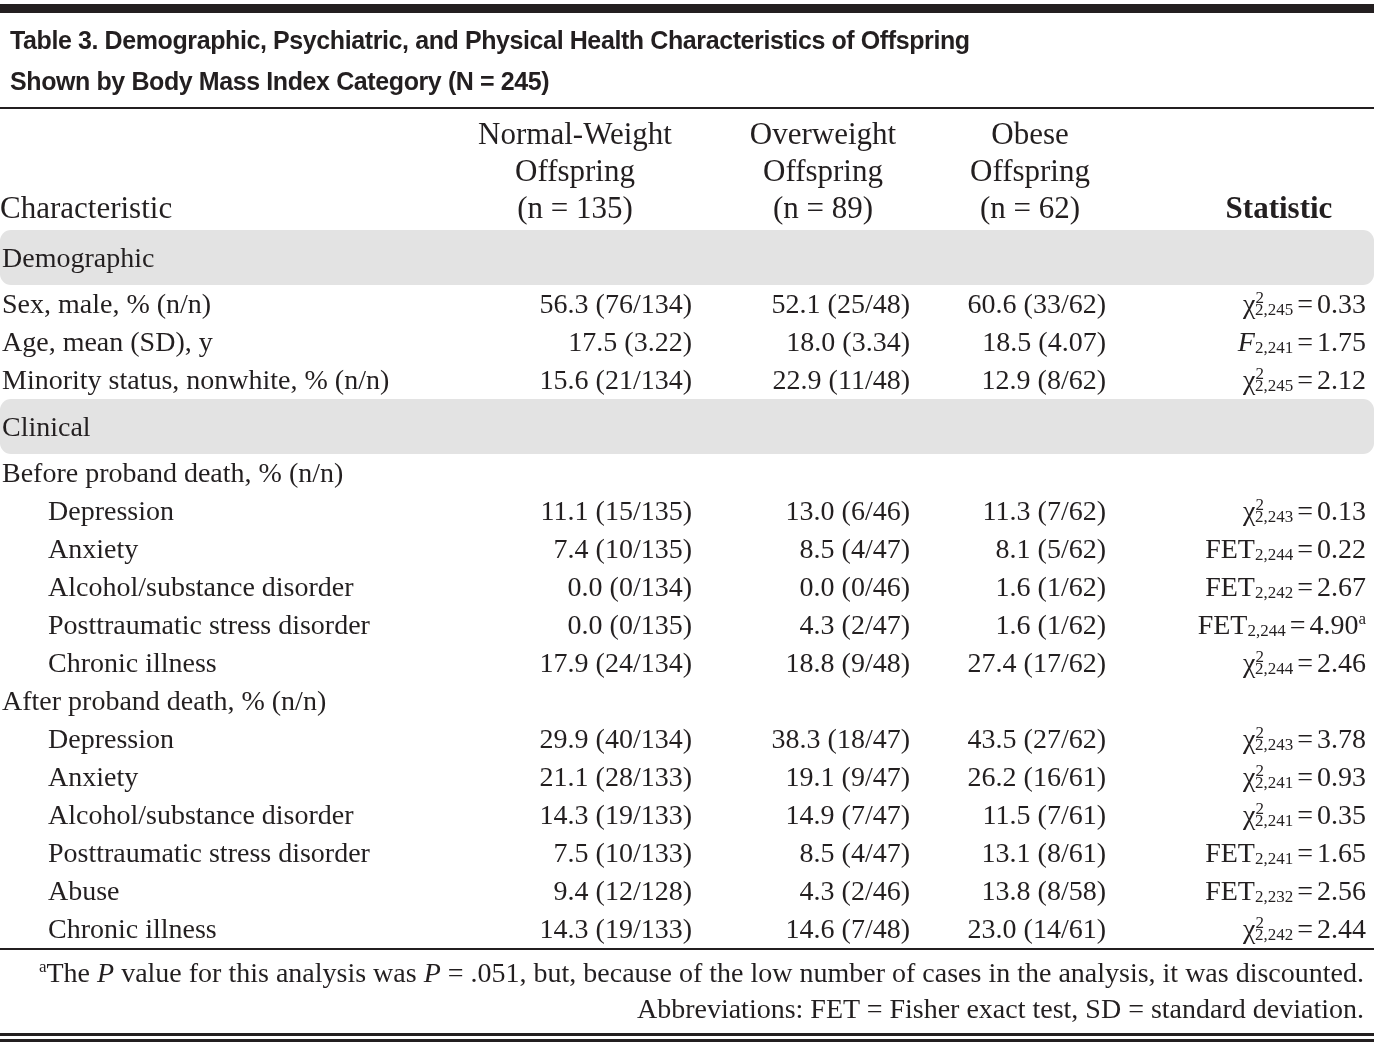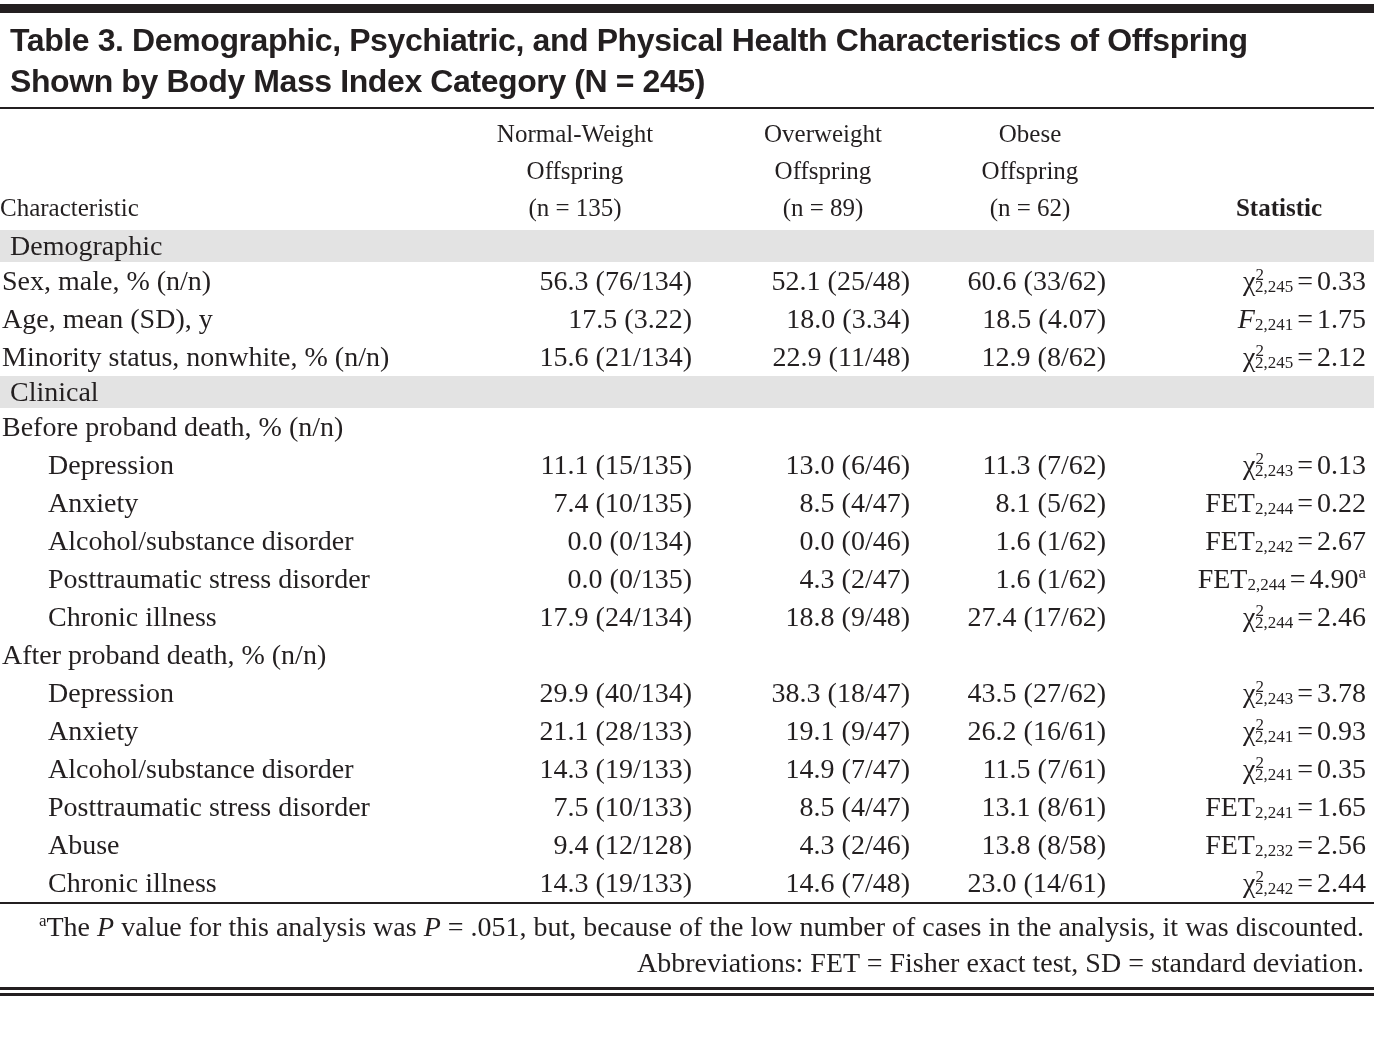--- a/index.html
+++ b/index.html
@@ -15,21 +15,21 @@
     overflow: hidden;
   }
   .topbar {
     height: 9px;
     background: #231f20;
     margin-top: 4px;
   }
   .title {
     font-family: "Liberation Sans", sans-serif;
     font-weight: 700;
-    font-size: 32px;
+    font-size: 25px;
     line-height: 41px;
     letter-spacing: -0.4px;
     margin: 7px 10px 5px 10px;
     white-space: pre-line;
     color: #231f20;
   }
   .rule {
     height: 3px;
     background: #231f20;
   }
@@ -41,39 +41,40 @@
     height: 3px;
     background: #ffffff;
   }
   table.char-table {
     width: 1374px;
     border-collapse: collapse;
     table-layout: fixed;
   }
   thead th {
     font-weight: normal;
-    font-size: 25px;
+    font-size: 31px;
     line-height: 37px;
     vertical-align: bottom;
     padding: 6px 0 4px 0;
     white-space: pre-line;
   }
   th.h-left   { text-align: left; padding-left: 0; }
   th.h-center { text-align: center; }
   th.h-stat   { text-align: center; padding-left: 56px; font-weight: bold; }
   tbody td {
     font-size: 28px;
     height: 38px;
     padding: 0;
     vertical-align: middle;
   }
   tr.section-row td {
     background: #e3e3e3;
-    height: 32px;
-    padding-left: 10px;
+    height: 55px;
+    padding-left: 2px;
+    border-radius: 11px;
   }
   td.label { padding-left: 2px; }
   td.label.indent { padding-left: 48px; }
   td.val  { text-align: right; padding-right: 22px; white-space: nowrap; }
   td.stat { text-align: right; padding-right: 8px; white-space: nowrap; }
   sup, sub {
     font-size: 17px;
     line-height: 0;
     vertical-align: baseline;
     position: relative;

